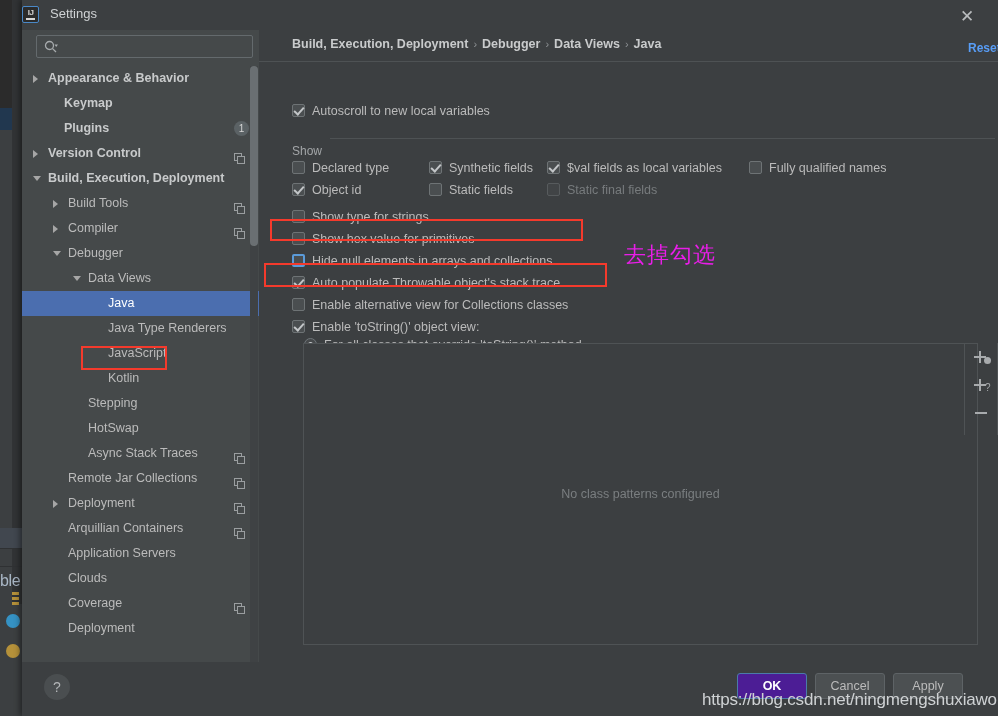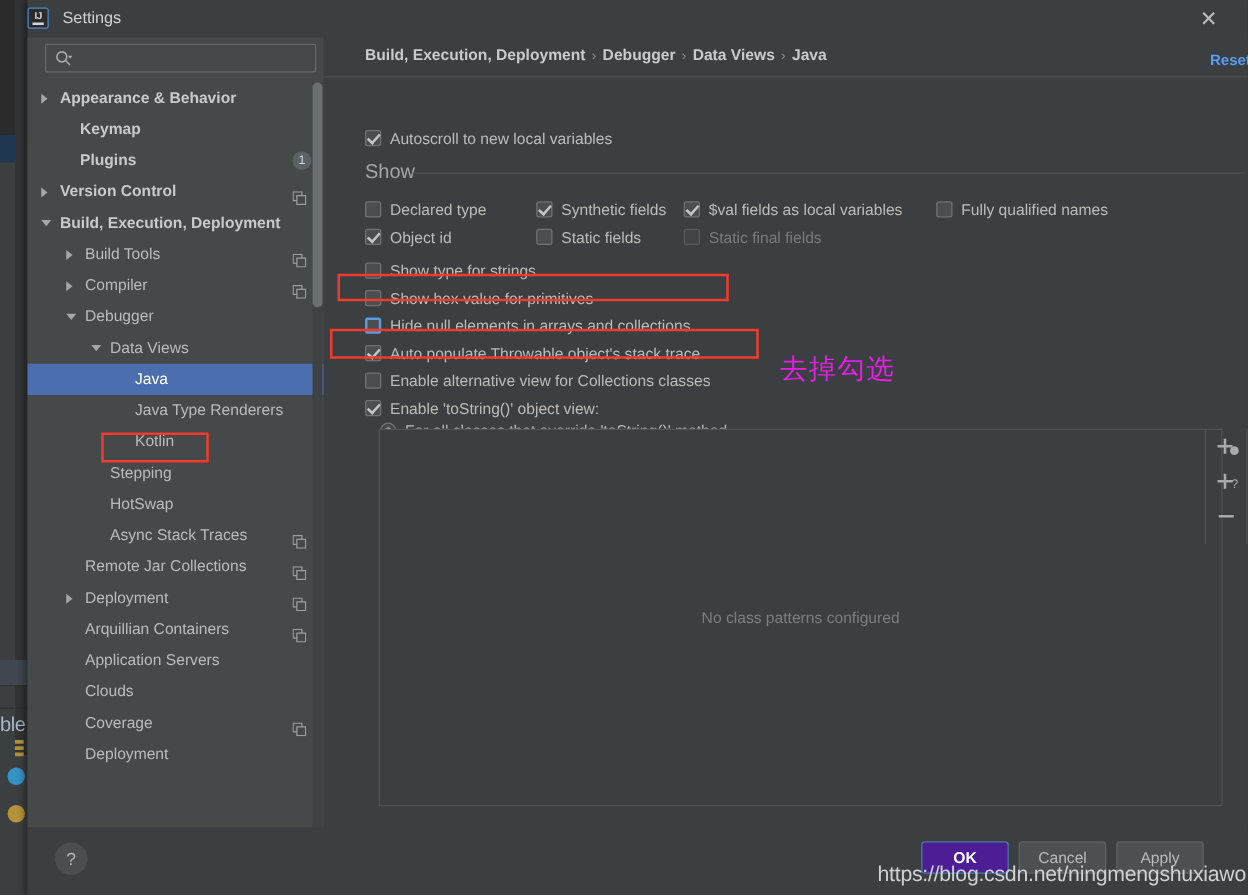--- a/index.html
+++ b/index.html
@@ -150,22 +150,22 @@
     width: 4px; height: 8px; border: solid #c3c6c8;
     border-width: 0 2px 2px 0; transform: rotate(42deg);
   }
   .cb-box.focused {
     border: 2px solid #5b9bd9; background: #4a4e50;
   }
   .cb-text { position: absolute; left: 20px; top: 0; }
 
   
   #show-label {
-    position: absolute; left: 33px; top: 99px;
-    font-size: 16px; color: #a3a6a8;
+    position: absolute; left: 33px; top: 114px;
+    font-size: 12px; color: #a3a6a8;
   }
   #show-rule {
     position: absolute; left: 71px; top: 108px; width: 665px; height: 1px; background: #4e5254;
   }
 
   
   .radio-row {
     position: absolute; height: 20px; line-height: 20px;
     font-size: 12.5px; color: #bbbbbb; white-space: nowrap; cursor: default;
   }
@@ -347,20 +347,23 @@
           <span class="tree-arrow open" style="left: 51px;"></span>
           <span class="tree-label" style="left: 66px;">Data Views</span>
         </div>
         <div class="tree-row selected">
           <span class="tree-label" style="left: 86px;">Java</span>
         </div>
         <div class="tree-row">
           <span class="tree-label" style="left: 86px;">Java Type Renderers</span>
         </div>
         <div class="tree-row">
+          <span class="tree-label" style="left: 86px;">JavaScript</span>
+        </div>
+        <div class="tree-row">
           <span class="tree-label" style="left: 86px;">Kotlin</span>
         </div>
         <div class="tree-row">
           <span class="tree-label" style="left: 66px;">Stepping</span>
         </div>
         <div class="tree-row">
           <span class="tree-label" style="left: 66px;">HotSwap</span>
         </div>
         <div class="tree-row">
           <span class="tree-label" style="left: 66px;">Async Stack Traces</span>
@@ -516,14 +519,14 @@
     <div class="dlg-btn primary" id="ok-btn">OK</div>
     <div class="dlg-btn" id="cancel-btn">Cancel</div>
     <div class="dlg-btn" id="apply-btn">Apply</div>
   </div>
 </div>
 
 <div id="annot-layer">
     <div class="annot-box" style="left: 270px; top: 219px; width: 313px; height: 22px; border-color: rgb(244, 58, 44);"></div>
     <div class="annot-box" style="left: 264px; top: 263px; width: 343px; height: 24px; border-color: rgb(244, 58, 44);"></div>
   </div>
-<div id="annot-chinese" style="color: rgb(232, 30, 232); margin-top: 40px;">去掉勾选</div>
+<div id="annot-chinese" style="color: rgb(232, 30, 232);">去掉勾选</div>
 <div id="watermark">https://blog.csdn.net/ningmengshuxiawo</div>
 
 </body></html>

